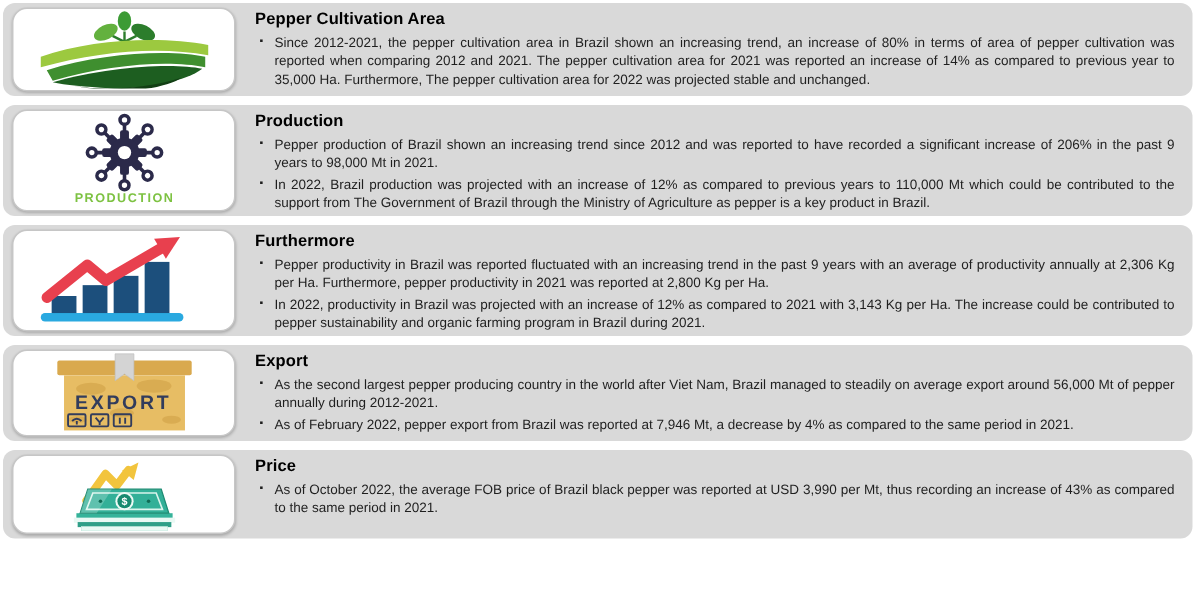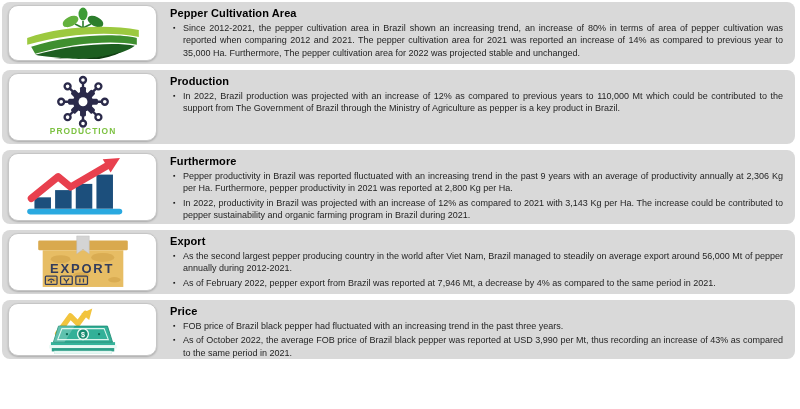--- a/index.html
+++ b/index.html
@@ -93,20 +93,21 @@
           <circle cx="60" cy="5" r="3" transform="rotate(225 60 27)"></circle>
           <circle cx="60" cy="5" r="3" transform="rotate(270 60 27)"></circle>
           <circle cx="60" cy="5" r="3" transform="rotate(315 60 27)"></circle>
         </g>
         <text x="60" y="60" text-anchor="middle" font-size="8.5" font-weight="bold" letter-spacing="1" fill="#7dc242">PRODUCTION</text>
       </svg>
     </div>
     <div class="text">
       <h2>Production</h2>
       <ul>
+        <li>Pepper production of Brazil shown an increasing trend since 2012 and was reported to have recorded a significant increase of 206% in the past 9 years to 98,000 Mt in 2021.</li>
         <li>In 2022, Brazil production was projected with an increase of 12% as compared to previous years to 110,000 Mt which could be contributed to the support from The Government of Brazil through the Ministry of Agriculture as pepper is a key product in Brazil.</li>
       </ul>
     </div>
   </section>
 
   <section class="band h74">
     <div class="icon-card">
       <svg viewBox="0 0 120 60" width="126" height="62">
         <rect x="6" y="51" width="92" height="5.5" rx="2.7" fill="#2aa9e0"></rect>
         <rect x="13" y="40" width="16" height="11" fill="#1c4f7c"></rect>
@@ -174,19 +175,18 @@
         <circle cx="41" cy="34.5" r="1.4" fill="#0f6b55"></circle>
         <circle cx="79" cy="34.5" r="1.4" fill="#0f6b55"></circle>
         <circle cx="60" cy="34.5" r="7.2" fill="#eefaf6"></circle>
         <circle cx="60" cy="34.5" r="5.6" fill="#178a70"></circle>
         <text x="60" y="37.8" text-anchor="middle" font-size="8.5" font-weight="bold" fill="#ffffff">$</text>
       </svg>
     </div>
     <div class="text">
       <h2>Price</h2>
       <ul>
-        <li>FOB price of Brazil black pepper had fluctuated with an increasing trend in the past three years.</li>
         <li>As of October 2022, the average FOB price of Brazil black pepper was reported at USD 3,990 per Mt, thus recording an increase of 43% as compared to the same period in 2021.</li>
       </ul>
     </div>
   </section>
 
 </div>
 
 </body></html>

